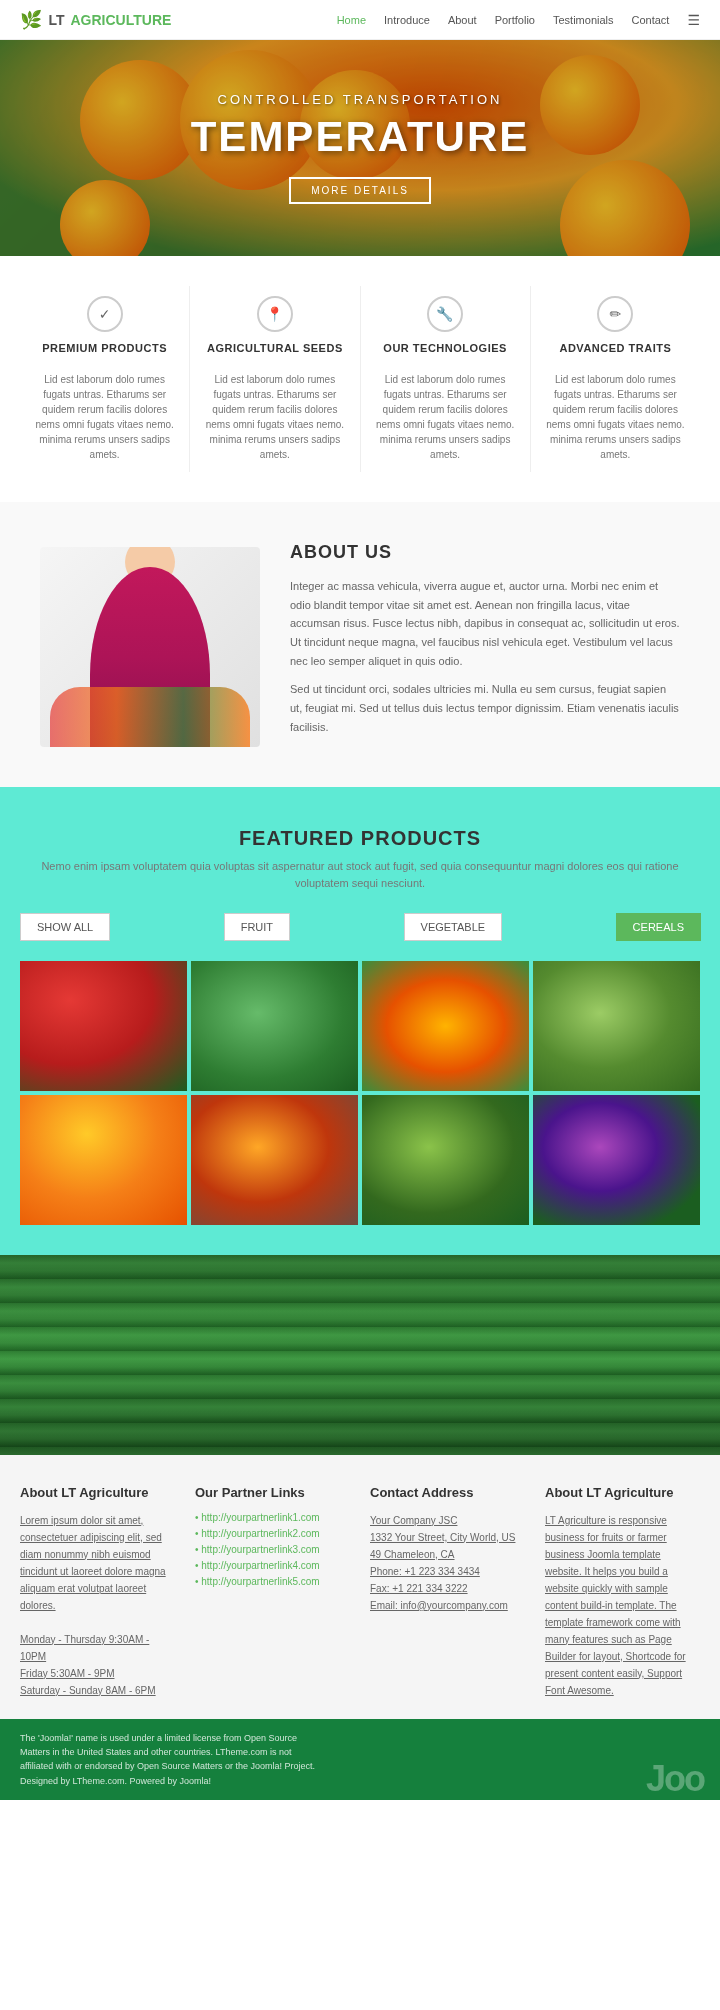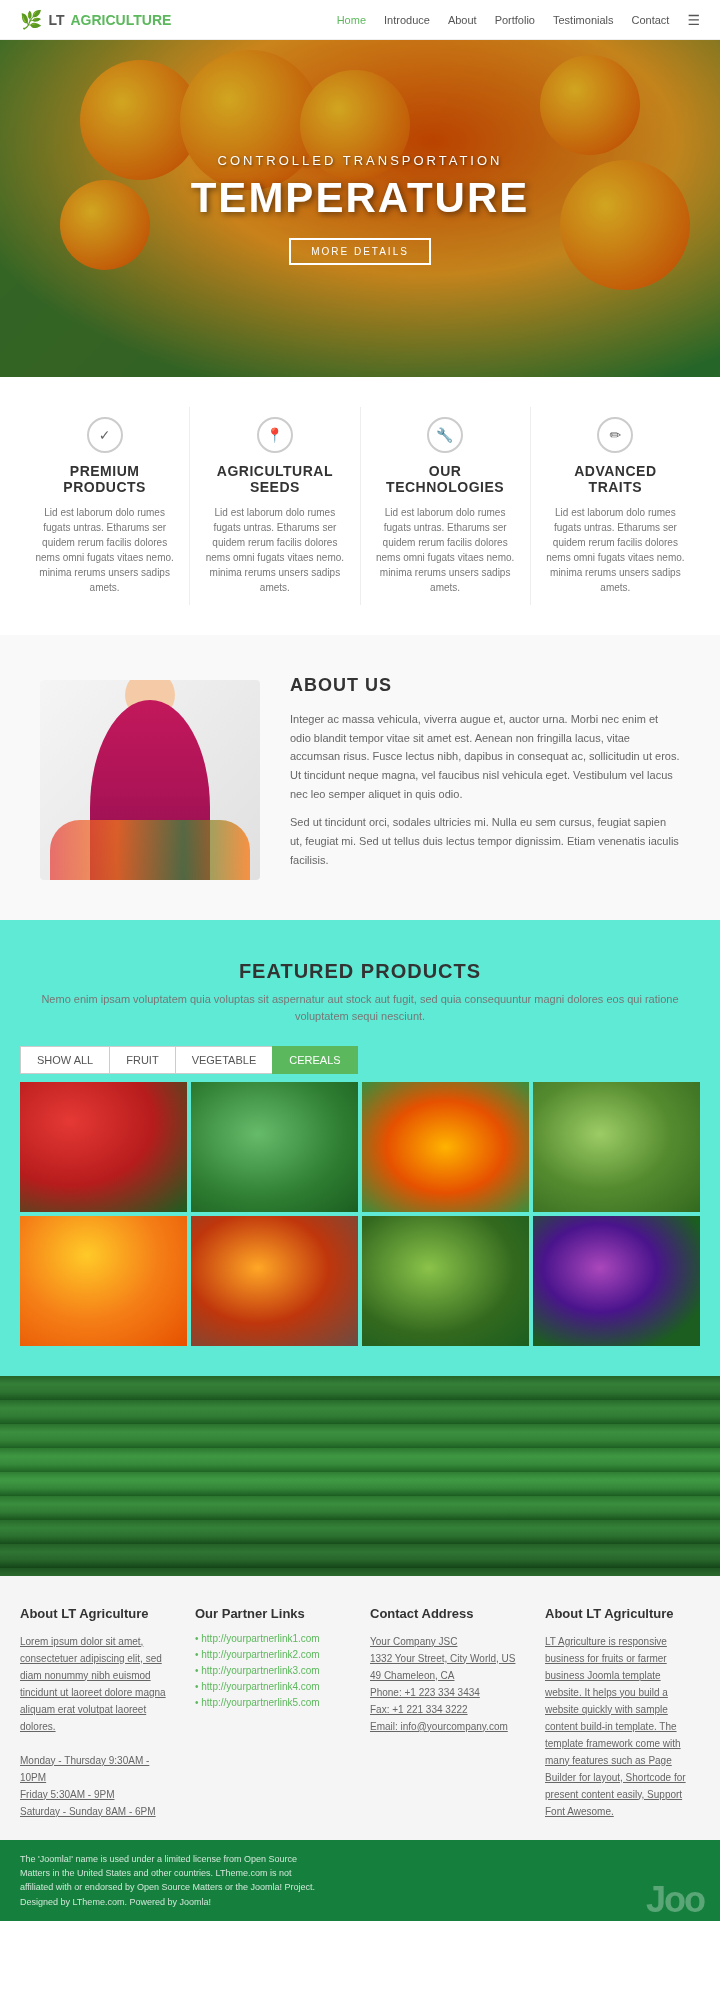--- a/index.html
+++ b/index.html
@@ -26,21 +26,21 @@
     .logo-agri { color: #5cb85c; }
     .logo-icon { color: #5cb85c; font-size: 18px; }
     .nav { display: flex; gap: 18px; align-items: center; }
     .nav a { text-decoration: none; font-size: 11px; color: #555; }
     .nav a.active { color: #5cb85c; }
     .nav-menu { font-size: 14px; color: #555; cursor: pointer; }
 
     
     .hero {
       position: relative;
-      height: 337px;
+      height: 216px;
       background: linear-gradient(135deg, #f9a825 0%, #e65100 40%, #2e7d32 100%);
       overflow: hidden;
       display: flex;
       align-items: center;
       justify-content: center;
     }
     .hero-bg {
       position: absolute;
       inset: 0;
       background:
@@ -116,24 +116,24 @@
       border-radius: 50%;
       border: 2px solid #ccc;
       display: flex;
       align-items: center;
       justify-content: center;
       margin: 0 auto 10px;
       font-size: 14px;
       color: #666;
     }
     .feature-title {
-      font-size: 14px;
+      font-size: 11px;
       font-weight: bold;
       color: #333;
-      margin-bottom: 10px;
+      margin-bottom: 18px;
       letter-spacing: 0.5px;
     }
     .feature-text {
       font-size: 10px;
       color: #777;
       line-height: 1.5;
     }
 
     
     .about-section {
@@ -214,23 +214,23 @@
       margin-bottom: 8px;
     }
     .products-desc {
       font-size: 11px;
       color: #777;
       margin-bottom: 20px;
       line-height: 1.6;
     }
     .product-tabs {
       display: flex;
-      justify-content: flex-start;
+      justify-content: space-between;
       gap: 0;
-      margin-bottom: 8px;
+      margin-bottom: 20px;
     }
     .product-tab {
       padding: 7px 16px;
       font-size: 11px;
       cursor: pointer;
       border: 1px solid #ccc;
       background: #fff;
       color: #555;
       margin-right: -1px;
     }

